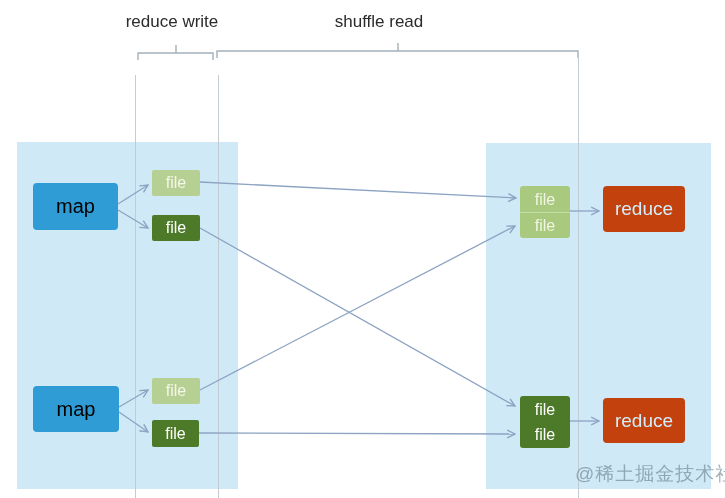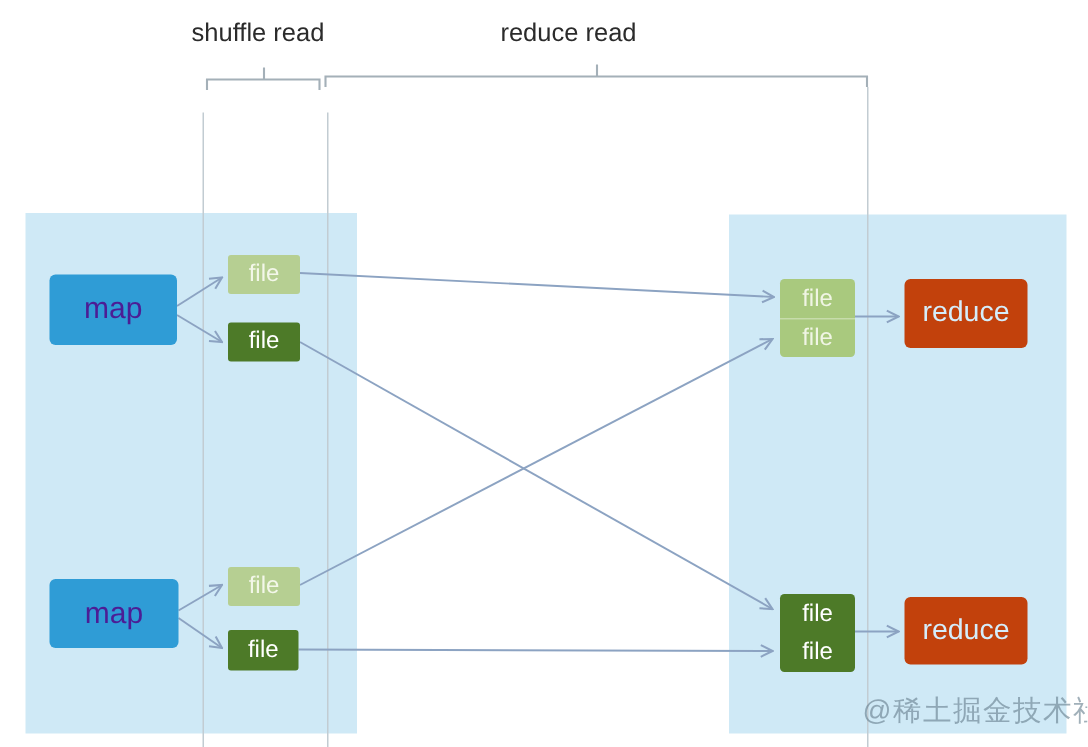--- a/index.html
+++ b/index.html
@@ -16,21 +16,21 @@
   .arrow{stroke:#8ca3c2;stroke-width:1.3;fill:none;}
   .title{
     position:absolute;top:12px;transform:translateX(-50%);
     font-size:17px;color:#2b2b2b;white-space:nowrap;z-index:3;
   }
   .node{
     position:absolute;display:flex;align-items:center;justify-content:center;
     z-index:4;box-sizing:border-box;
   }
   .map{
-    background:#2f9cd6;border-radius:4px;color:#4c1d95;font-size:20px;
+    background:#2f9cd6;border-radius:4px;color:#000000;font-size:20px;
   }
   .reduce{
     background:#c2410c;border-radius:4px;color:#d5edfb;font-size:19px;
   }
   .file-light{
     background:#b6cf92;border-radius:2px;color:#f3f7e9;font-size:16px;
   }
   .file-dark{
     background:#4d7a28;border-radius:2px;color:#ffffff;font-size:16px;
   }
@@ -48,22 +48,22 @@
   }
 </style>
 </head>
 <body>
 
 <div id="canvas">
 
   <div class="panel panel-left"></div>
   <div class="panel panel-right"></div>
 
-  <div class="title" style="left:172px;">shuffle read</div>
-  <div class="title" style="left:379px;">reduce read</div>
+  <div class="title" style="left:172px;">reduce write</div>
+  <div class="title" style="left:379px;">shuffle read</div>
 
   <svg class="overlay" width="725" height="498" viewBox="0 0 725 498">
     <defs>
       <marker id="ah" viewBox="0 0 10 10" refX="9" refY="5" markerWidth="7.5" markerHeight="7.5" orient="auto">
         <path d="M1,1 L9,5 L1,9" fill="none" stroke="#8ca3c2" stroke-width="1.4"></path>
       </marker>
     </defs>
 
     <path class="bracket" d="M138,60 L138,53 L213,53 L213,60"></path>
     <line class="bracket" x1="176" y1="53" x2="176" y2="45"></line>

